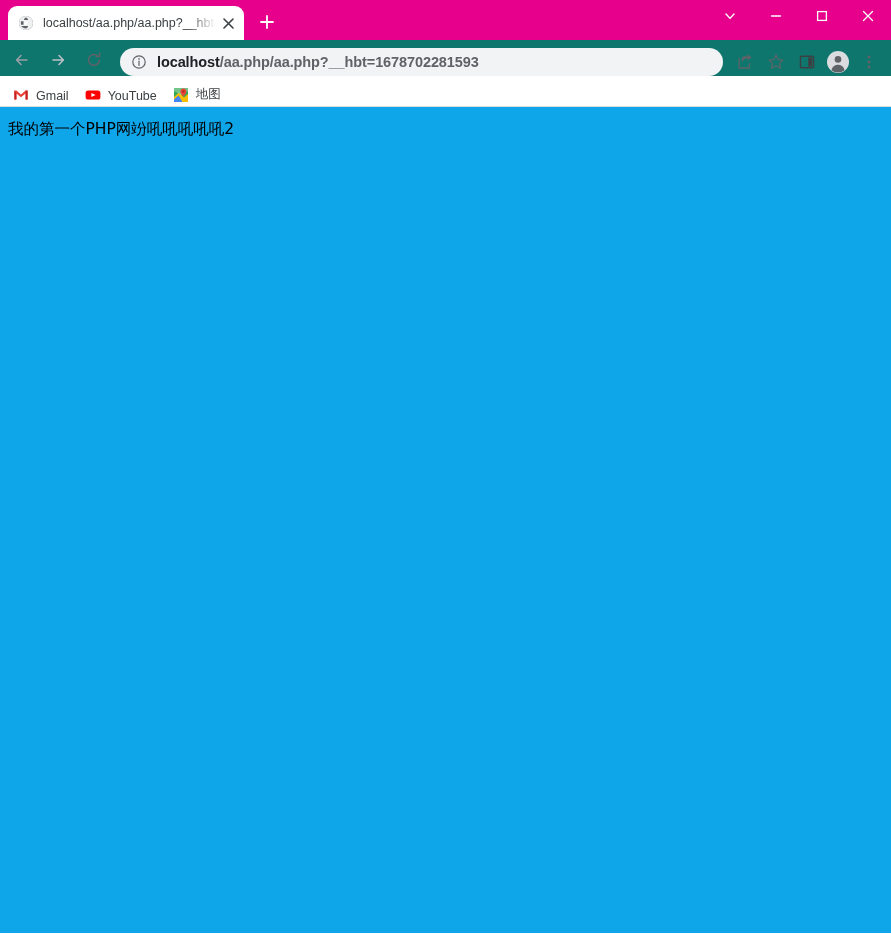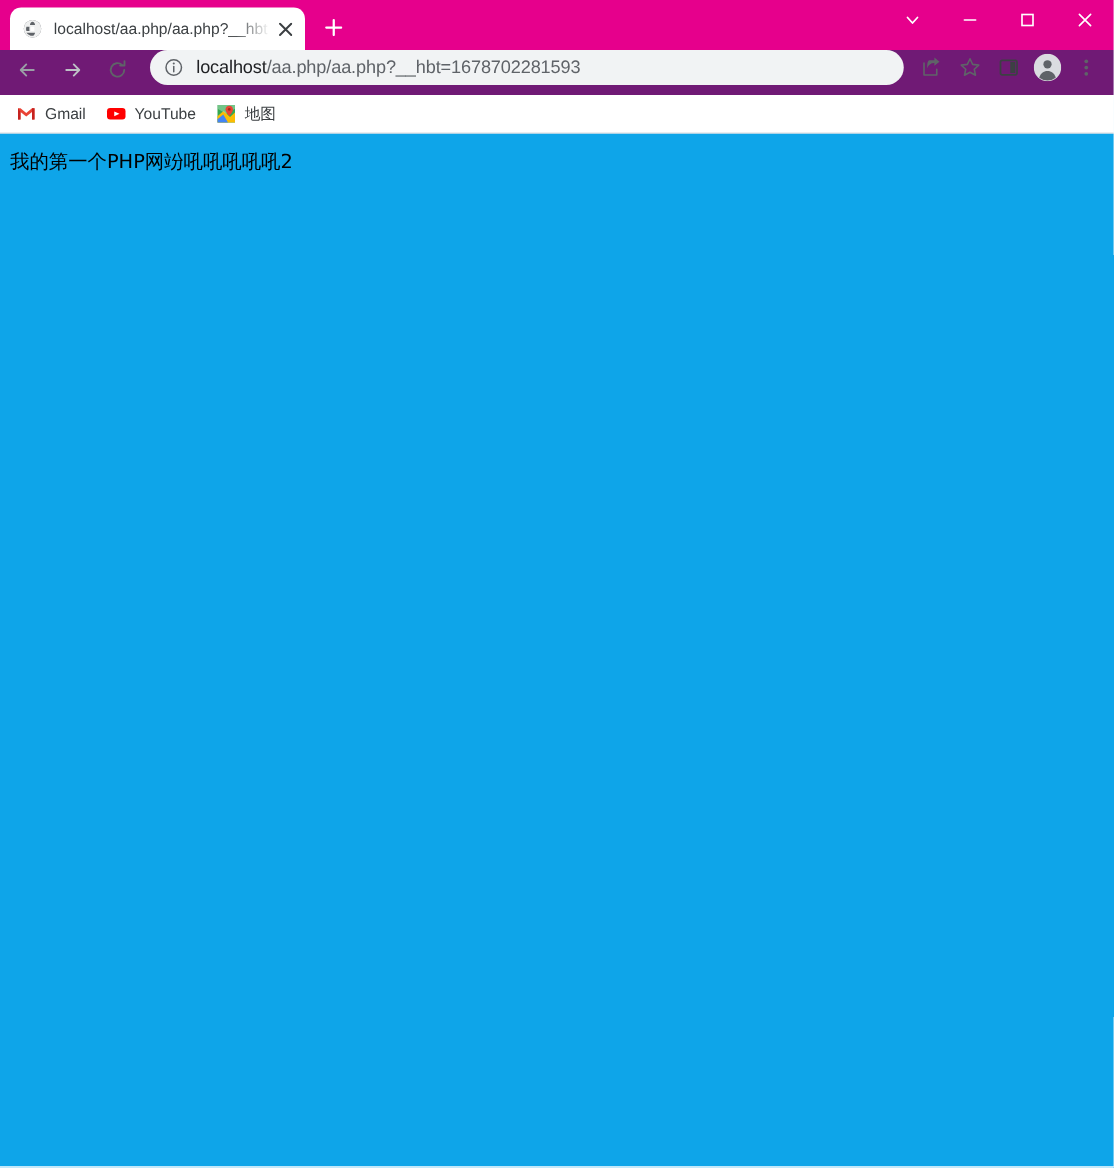--- a/index.html
+++ b/index.html
@@ -66,24 +66,25 @@
     align-items: center;
   }
   .wc-btn {
     width: 46px; height: 32px;
     display: flex; align-items: center; justify-content: center;
   }
 
   
   .toolbar {
     height: 36px;
-    background: #701a75;
-    display: flex;
-    align-items: flex-start;
+    background: #0f766e;
+    display: flex;
+    align-items: flex-end;
     padding: 0 8px 0 4px;
+    font-weight: bold;
   }
   .nav-btn {
     width: 32px; height: 32px;
     flex: 0 0 32px;
     display: flex; align-items: center; justify-content: center;
     border-radius: 50%;
     margin: 0 2px;
   }
   .omnibox {
     flex: 1 1 auto;
@@ -118,21 +119,21 @@
   .bookmarks {
     height: 31px;
     background: #ffffff;
     display: flex;
     align-items: center;
     padding-left: 9px;
     border-bottom: 1px solid #dadce0;
   }
   .bm {
     display: flex;
-    align-items: center;
+    align-items: flex-end;
     height: 24px;
     padding: 0 8px 0 4px;
     border-radius: 4px;
     margin-right: 4px;
   }
   .bm-icon {
     width: 16px; height: 16px;
     flex: 0 0 16px;
     margin-right: 7px;
     display: block;

